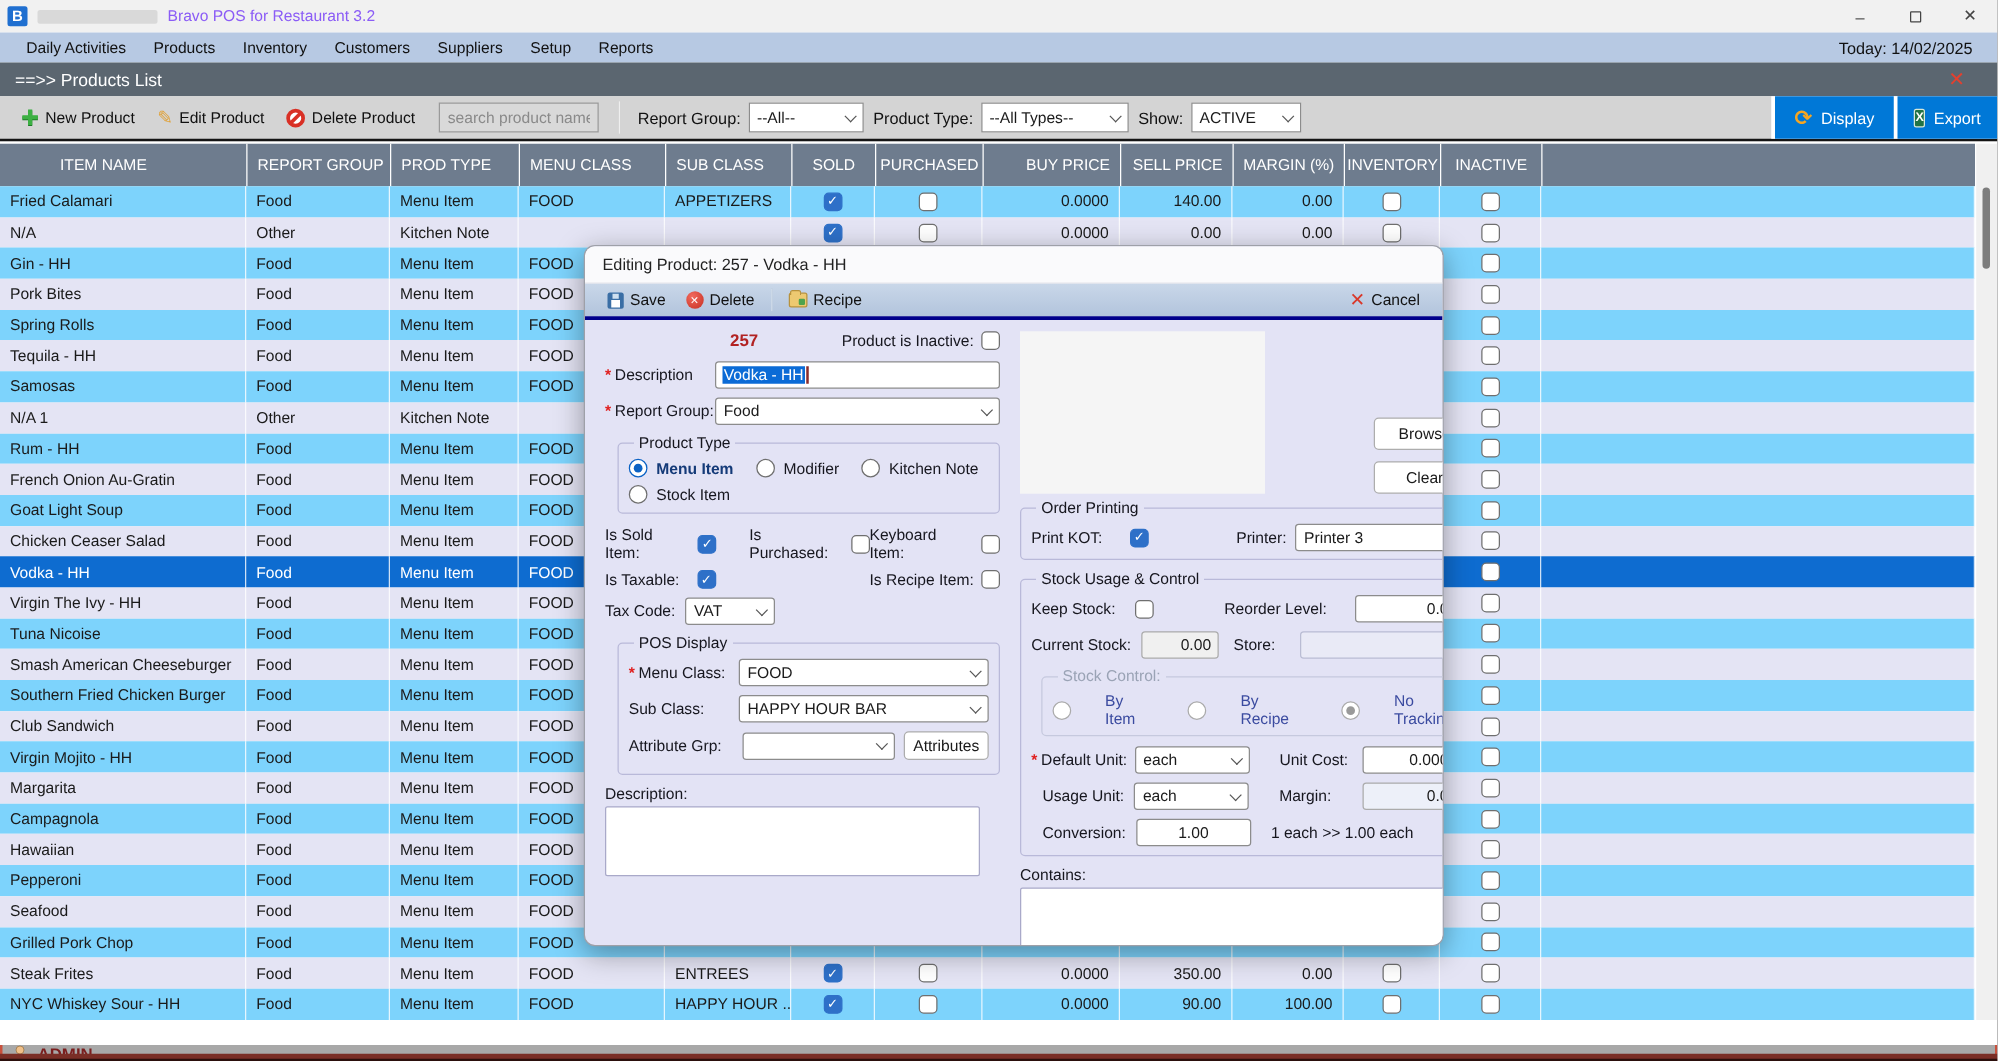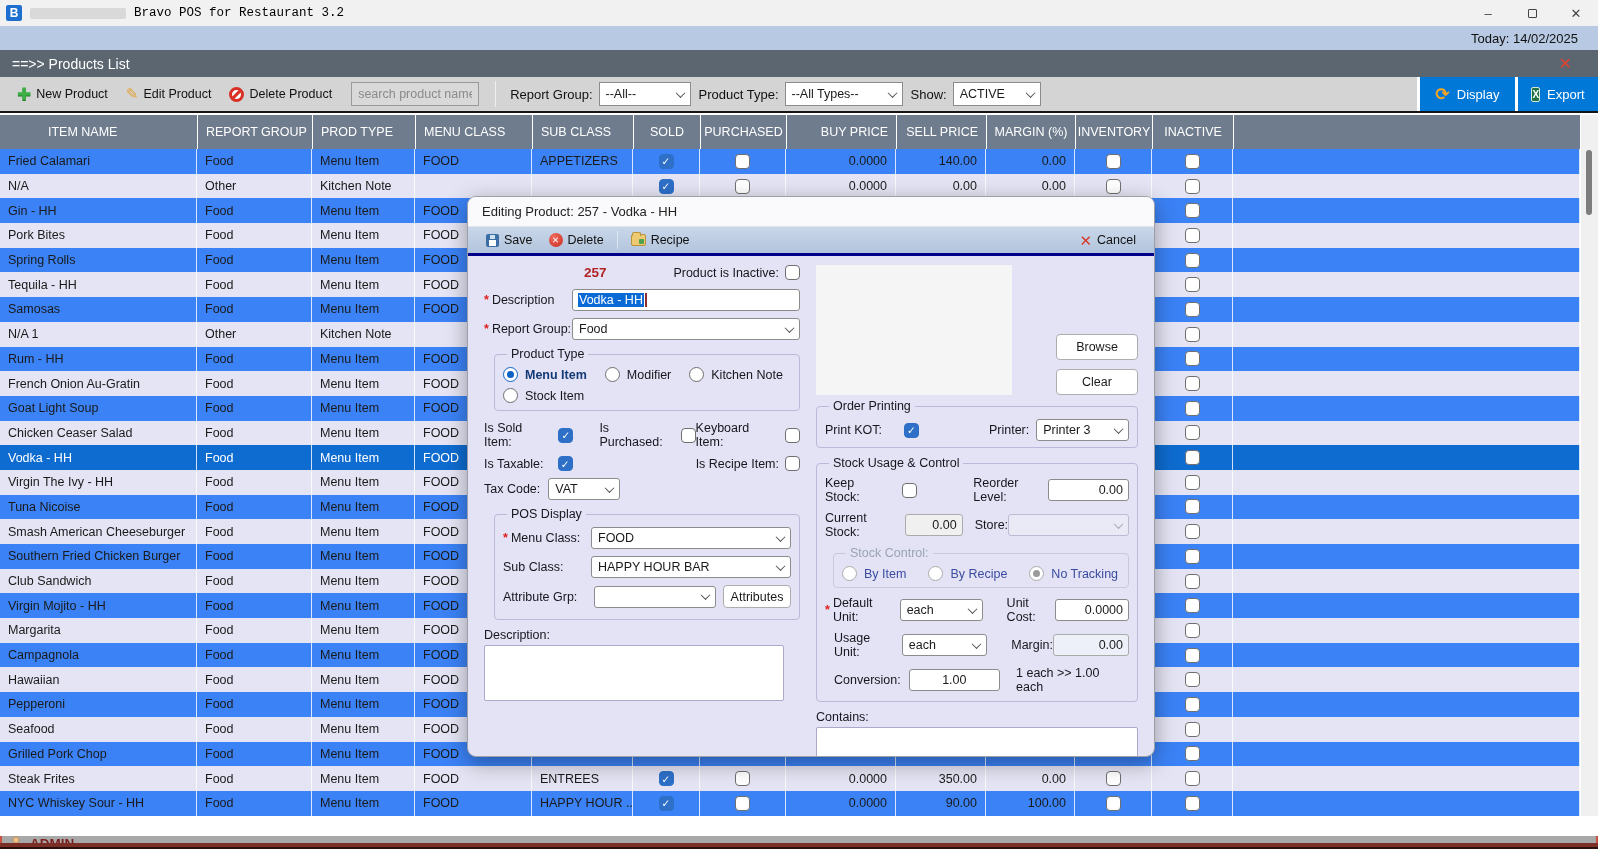--- a/index.html
+++ b/index.html
@@ -6,21 +6,21 @@
   html,body { background:#888; }
   #app {
     position:relative; width:1598px; height:849px; overflow:hidden;
     font-family:"Liberation Sans","DejaVu Sans",sans-serif; font-size:12.5px; color:#1a1a1a;
     background:#fff;
   }
   
   .titlebar { position:absolute; left:0; top:0; width:100%; height:26px; background:#F1F1F1; display:flex; align-items:center; padding-left:6px; }
   .applogo { width:16px; height:16px; background:#1F6FD0; color:#fff; font-weight:bold; font-size:12px; display:flex; align-items:center; justify-content:center; border-radius:2px; }
   .redacted { width:96px; height:11px; background:#D9D9D9; border-radius:2px; margin:0 8px; }
-  .apptitle { color:#000000; font-size:12.5px;font-family:Liberation Mono, monospace; }
+  .apptitle { color:#8b5cf6; font-size:12.5px; }
   .wincontrols { margin-left:auto; display:flex; height:100%; }
   .winbtn { width:44px; height:100%; display:flex; align-items:center; justify-content:center; color:#444; font-size:13px; }
   .winbtn .sq { width:9px; height:9px; border:1px solid #444; border-radius:1px; }
   
   .menubar { position:absolute; left:0; top:26px; width:100%; height:24px; background:#B7C9E3; display:flex; align-items:center; padding:0 10px; }
   .menuitem { padding:0 11px; color:#111; }
   .today { margin-left:auto; padding-right:10px; color:#111; font-size:13px; }
   
   .pageheader { position:absolute; left:0; top:50px; width:100%; height:27px; background:#5B6670; color:#fff; display:flex; align-items:center; padding:0 12px; font-size:14px; }
   .ph-close { margin-left:auto; color:#E3402F; font-weight:bold; font-size:16px; padding:0 14px; }
@@ -41,21 +41,21 @@
   .rightbtns { margin-left:auto; display:flex; height:100%; background:#fff; gap:3px; padding-left:3px; }
   .bluebtn { background:#0078D7; color:#fff; display:flex; align-items:center; justify-content:center; gap:7px; padding:0 16px; font-size:13px; }
   .ic-refresh { color:#F5A623; font-size:17px; font-weight:bold; line-height:1; }
   .ic-excel { width:15px; height:15px; background:#217346; border-radius:2px; color:#fff; font-size:10px; font-weight:bold; display:flex; align-items:center; justify-content:center; border:1px solid #d8e8d8; }
   
   .thead { position:absolute; left:0; top:115px; width:1580px; height:34px; background:#6E7C8E; display:grid; grid-template-columns:197px 115px 103px 117px 101px 67px 86px 110px 90px 89px 77px 81px 1fr; }
   .th { color:#fff; display:flex; align-items:center; padding:0 8px; border-left:1px solid #fff; font-size:12.5px; white-space:nowrap; overflow:hidden; }
   .th:first-child { border-left:none;margin-left:40px; }
   .th.c { justify-content:center; } .th.r { justify-content:flex-end; }
   .tbody { position:absolute; left:0; top:149px; width:1580px; }
-  .trow { display:grid; grid-template-columns:197px 115px 103px 117px 101px 67px 86px 110px 90px 89px 77px 81px 1fr; height:24.7px; background:#3b82f6; }
+  .trow { display:grid; grid-template-columns:197px 115px 103px 117px 101px 67px 86px 110px 90px 89px 77px 81px 1fr; height:24.7px; background:#7dd3fc; }
   .trow.alt { background:#E4E4F4; }
   .trow.sel { background:#0E6CD0; color:#fff; }
   .td { display:flex; align-items:center; padding:0 8px; white-space:nowrap; overflow:hidden; border-right:1px solid rgba(255,255,255,.8); }
   .td.c { justify-content:center; } .td.r { justify-content:flex-end; }
   
   .cb { width:15px; height:15px; border:1.6px solid #6f6f6f; border-radius:4px; background:#fff; display:inline-flex; align-items:center; justify-content:center; flex:none; }
   .cb.checked { background:#2E70C8; border-color:#2E70C8; color:#fff; font-size:10.5px; font-weight:bold; }
   .cb.checked::after { content:"✓"; }
   .radio { width:15px; height:15px; border:1.6px solid #6f6f6f; border-radius:50%; background:#fff; display:inline-flex; align-items:center; justify-content:center; flex:none; }
   .radio.checked { border-color:#0B62C4; }
@@ -122,20 +122,29 @@
     <div class="wincontrols">
       <span class="winbtn">–</span>
       <span class="winbtn">
           <span class="sq"></span>
         </span>
       <span class="winbtn">✕</span>
     </div>
   </div>
 
   <div class="menubar">
+    <span id="menu-items" style="display:flex;">
+        <span class="menuitem">Daily Activities</span>
+        <span class="menuitem">Products</span>
+        <span class="menuitem">Inventory</span>
+        <span class="menuitem">Customers</span>
+        <span class="menuitem">Suppliers</span>
+        <span class="menuitem">Setup</span>
+        <span class="menuitem">Reports</span>
+      </span>
     <span class="today">Today: 14/02/2025</span>
   </div>
 
   <div class="pageheader">
     <span>==&gt;&gt; Products List</span>
     <span class="ph-close">✕</span>
   </div>
 
   <div class="toolbar">
     <span class="tbtn">
@@ -874,21 +883,21 @@
             <span class="lbl">Current Stock:</span>
             <span class="input r dis" style="margin-left:8px; width:62px;">0.00</span>
             <span class="lbl" style="margin-left:12px;">Store:</span>
             <span class="dd2 dis" style="margin-left:auto; width:132px;">
               <span style="flex:1;"></span>
               <span class="chev" style="opacity:.45;"></span>
             </span>
           </div>
           <fieldset class="disfs" style="margin:2px 0 8px 8px;">
             <legend>Stock Control:</legend>
-            <div class="frow" style="margin-bottom:2px;">
+            <div class="frow" style="margin-bottom:2px;gap:20px;">
               <span class="radio dis"></span>
               <span class="dislbl" style="margin:0 22px 0 7px;">By Item</span>
               <span class="radio dis"></span>
               <span class="dislbl" style="margin:0 22px 0 7px;">By Recipe</span>
               <span class="radio dis checked"></span>
               <span class="dislbl" style="margin-left:7px;">No Tracking</span>
             </div>
           </fieldset>
           <div class="frow">
             <span class="req">*</span>

